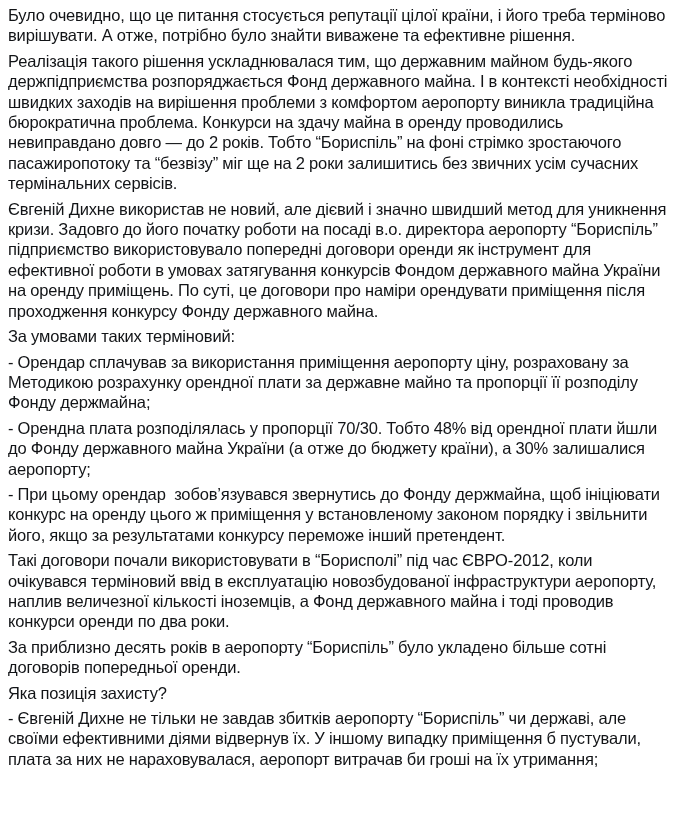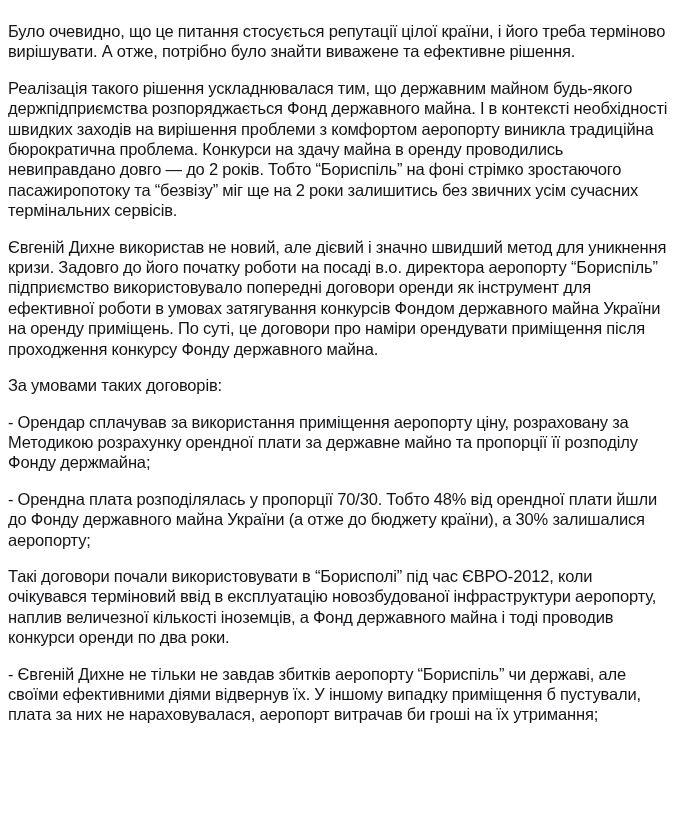--- a/index.html
+++ b/index.html
@@ -17,29 +17,32 @@
     width: 677px;
     padding: 5px 9px 0 8px;
     font-family: "Liberation Sans", "DejaVu Sans", sans-serif;
     font-size: 16.5px;
     line-height: 20.4px;
     color: #121417;
     letter-spacing: -0.15px;
     word-spacing: -0.2px;
   }
   .post-text p {
-    margin: 16px 0 5px 0;
+    margin: 0 0 5px 0;
     white-space: pre-wrap;
   }
 </style>
 </head>
 <body>
 
 <div class="post-text">
   <p>Було очевидно, що це питання стосується репутації цілої країни, і його треба терміново вирішувати. А отже, потрібно було знайти виважене та ефективне рішення.</p>
   <p>Реалізація такого рішення ускладнювалася тим, що державним майном будь-якого держпідприємства розпоряджається Фонд державного майна. І в контексті необхідності швидких заходів на вирішення проблеми з комфортом аеропорту виникла традиційна бюрократична проблема. Конкурси на здачу майна в оренду проводились невиправдано довго — до 2 років. Тобто “Бориспіль” на фоні стрімко зростаючого пасажиропотоку та “безвізу” міг ще на 2 роки залишитись без звичних усім сучасних термінальних сервісів.</p>
   <p>Євгеній Дихне використав не новий, але дієвий і значно швидший метод для уникнення кризи. Задовго до його початку роботи на посаді в.о. директора аеропорту “Бориспіль” підприємство використовувало попередні договори оренди як інструмент для ефективної роботи в умовах затягування конкурсів Фондом державного майна України на оренду приміщень. По суті, це договори про наміри орендувати приміщення після проходження конкурсу Фонду державного майна.</p>
-  <p>За умовами таких договорів:</p>
+  <p>За умовами таких терміновий:</p>
   <p>- Орендар сплачував за використання приміщення аеропорту ціну, розраховану за Методикою розрахунку орендної плати за державне майно та пропорції її розподілу Фонду держмайна;</p>
   <p>- Орендна плата розподілялась у пропорції 70/30. Тобто 48% від орендної плати йшли до Фонду державного майна України (а отже до бюджету країни), а 30% залишалися аеропорту;</p>
+  <p>- При цьому орендар  зобов’язувався звернутись до Фонду держмайна, щоб ініціювати конкурс на оренду цього ж приміщення у встановленому законом порядку і звільнити його, якщо за результатами конкурсу переможе інший претендент.</p>
   <p>Такі договори почали використовувати в “Борисполі” під час ЄВРО-2012, коли очікувався терміновий ввід в експлуатацію новозбудованої інфраструктури аеропорту, наплив величезної кількості іноземців, а Фонд державного майна і тоді проводив конкурси оренди по два роки.</p>
+  <p>За приблизно десять років в аеропорту “Бориспіль” було укладено більше сотні договорів попередньої оренди.</p>
+  <p>Яка позиція захисту?</p>
   <p>- Євгеній Дихне не тільки не завдав збитків аеропорту “Бориспіль” чи державі, але своїми ефективними діями відвернув їх. У іншому випадку приміщення б пустували, плата за них не нараховувалася, аеропорт витрачав би гроші на їх утримання;</p>
 </div>
 
 </body></html>

